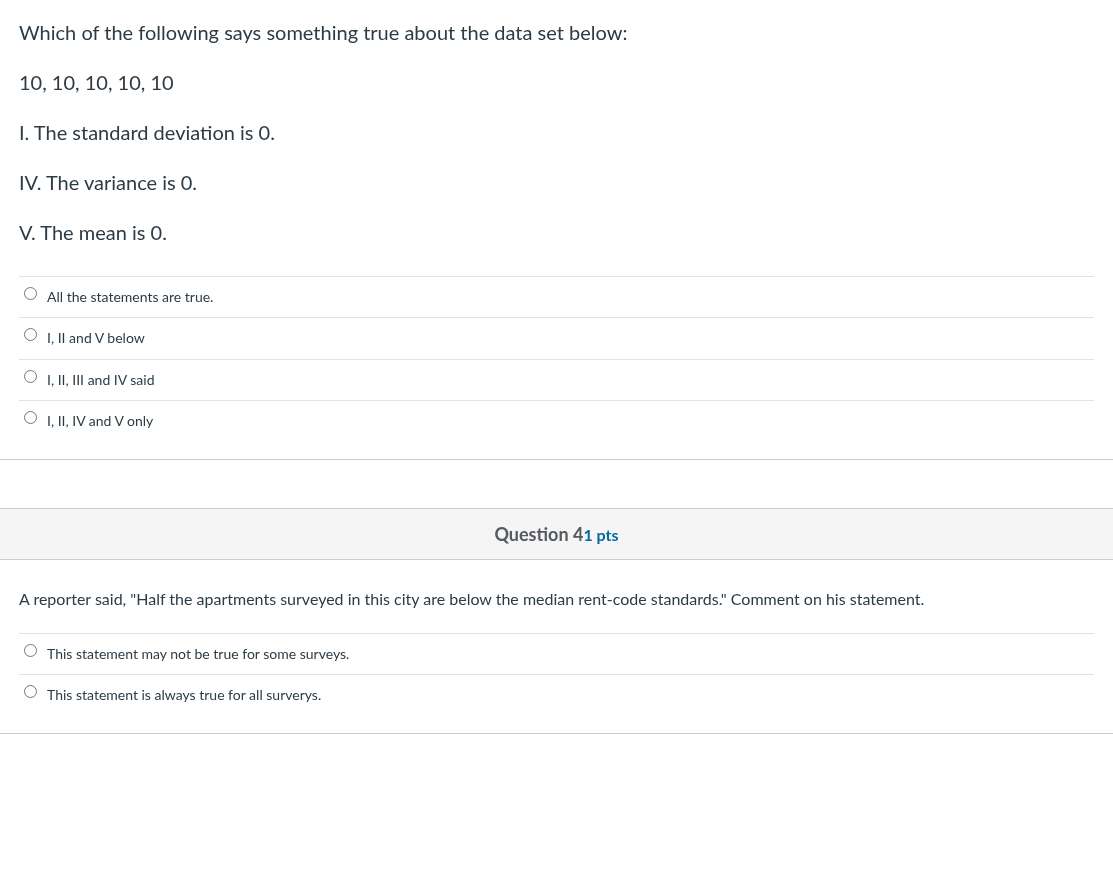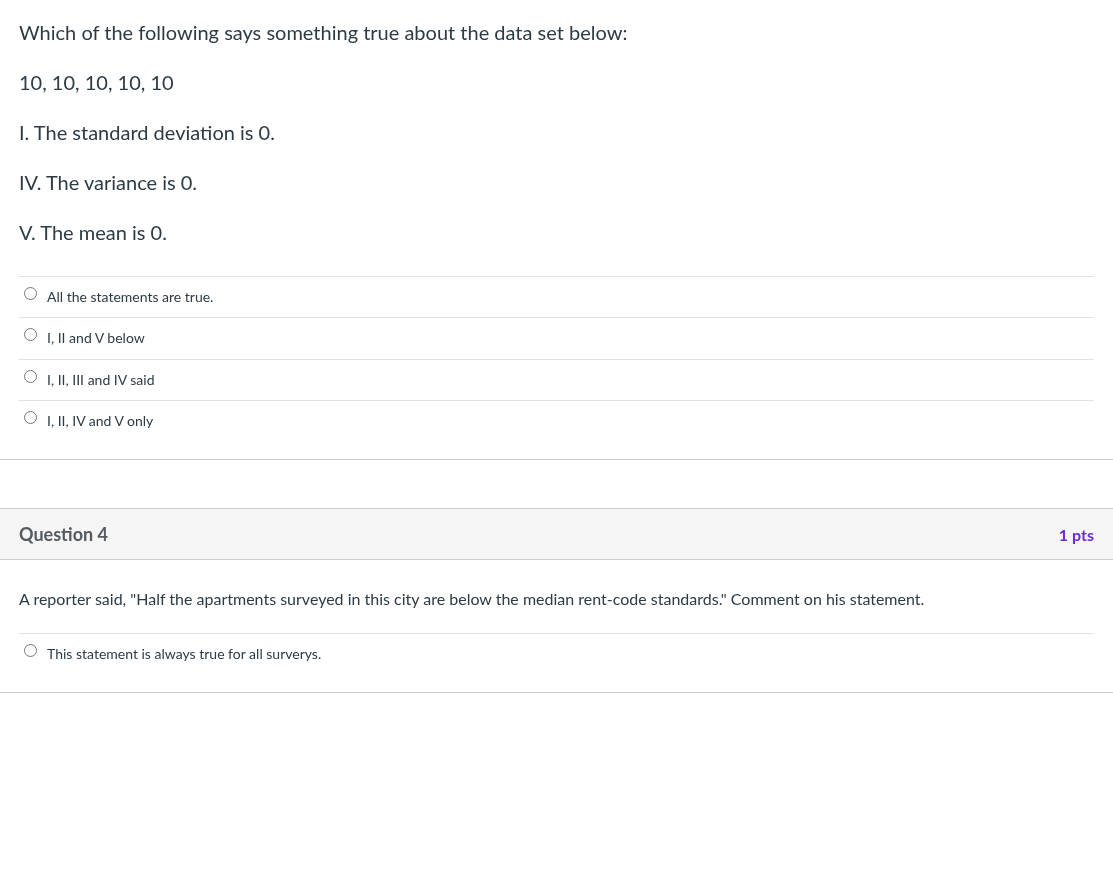--- a/index.html
+++ b/index.html
@@ -45,36 +45,36 @@
     accent-color: #666;
   }
   .answer-row span {
     line-height: 1.45;
   }
   .gap {
     height: 48px;
   }
   .question-header {
     display: flex;
-    justify-content: space-between;
+    justify-content: center;
     align-items: center;
     padding: 14px 19px;
     background: #f5f5f5;
     border-top: 1px solid #c7cdd1;
     border-bottom: 1px solid #c7cdd1;
   }
   .question-header .qtitle {
     font-size: 18px;
     font-weight: 700;
     color: #555a5f;
   }
   .question-header .qpts {
     font-size: 16px;
     font-weight: 700;
-    color: #6d28d9;
+    color: #0369a1;
   }
   .question-body2 {
     padding: 28px 19px 18px 19px;
     border-bottom: 1px solid #c7cdd1;
   }
   .question-body2 p {
     margin: 0 0 22px 0;
     font-size: 16px;
     line-height: 1.4;
   }
@@ -121,17 +121,21 @@
 <div>
   <div class="question-header">
     <div class="qtitle">Question 4</div>
     <div class="qpts">1 pts</div>
   </div>
   <div class="question-body2">
     <p>A reporter said, "Half the apartments surveyed in this city are below the median rent-code standards." Comment on his statement.</p>
     <div class="answers2">
       <label class="answer-row">
         <input type="radio" name="q4" style="">
+        <span>This statement may not be true for some surveys.</span>
+      </label>
+      <label class="answer-row">
+        <input type="radio" name="q4" style="">
         <span>This statement is always true for all surverys.</span>
       </label>
     </div>
   </div>
 </div>
 
 </body></html>

